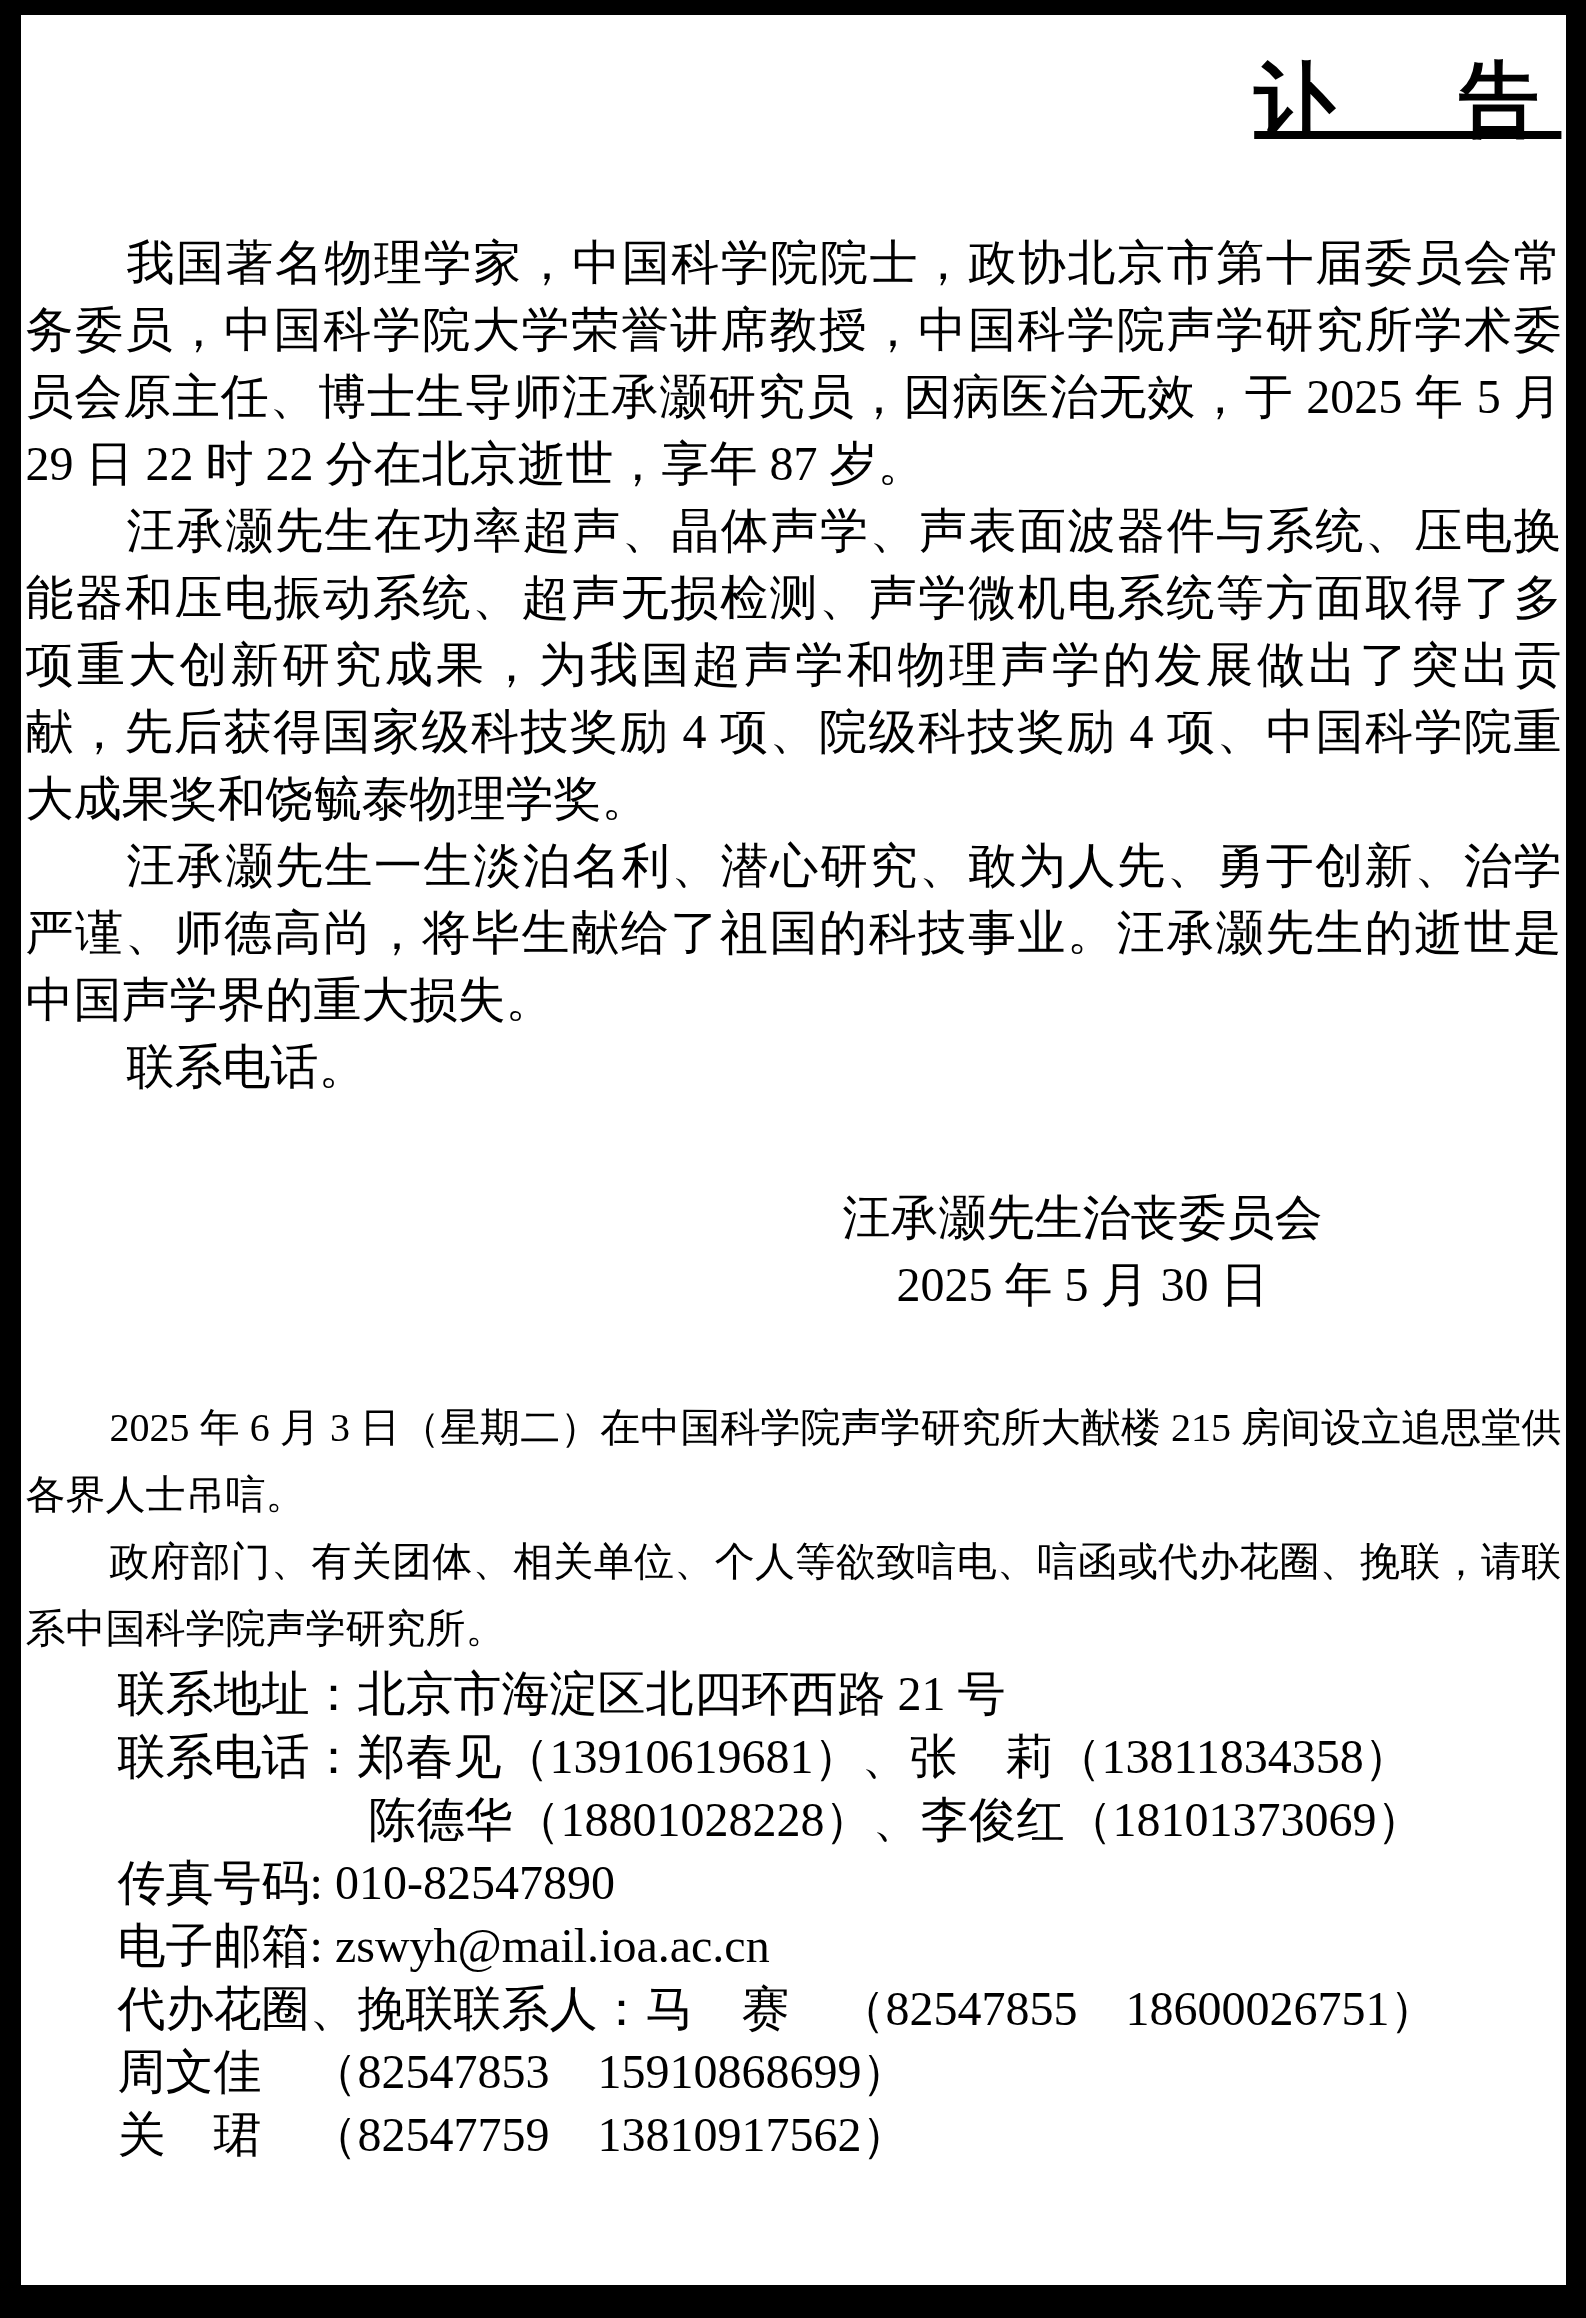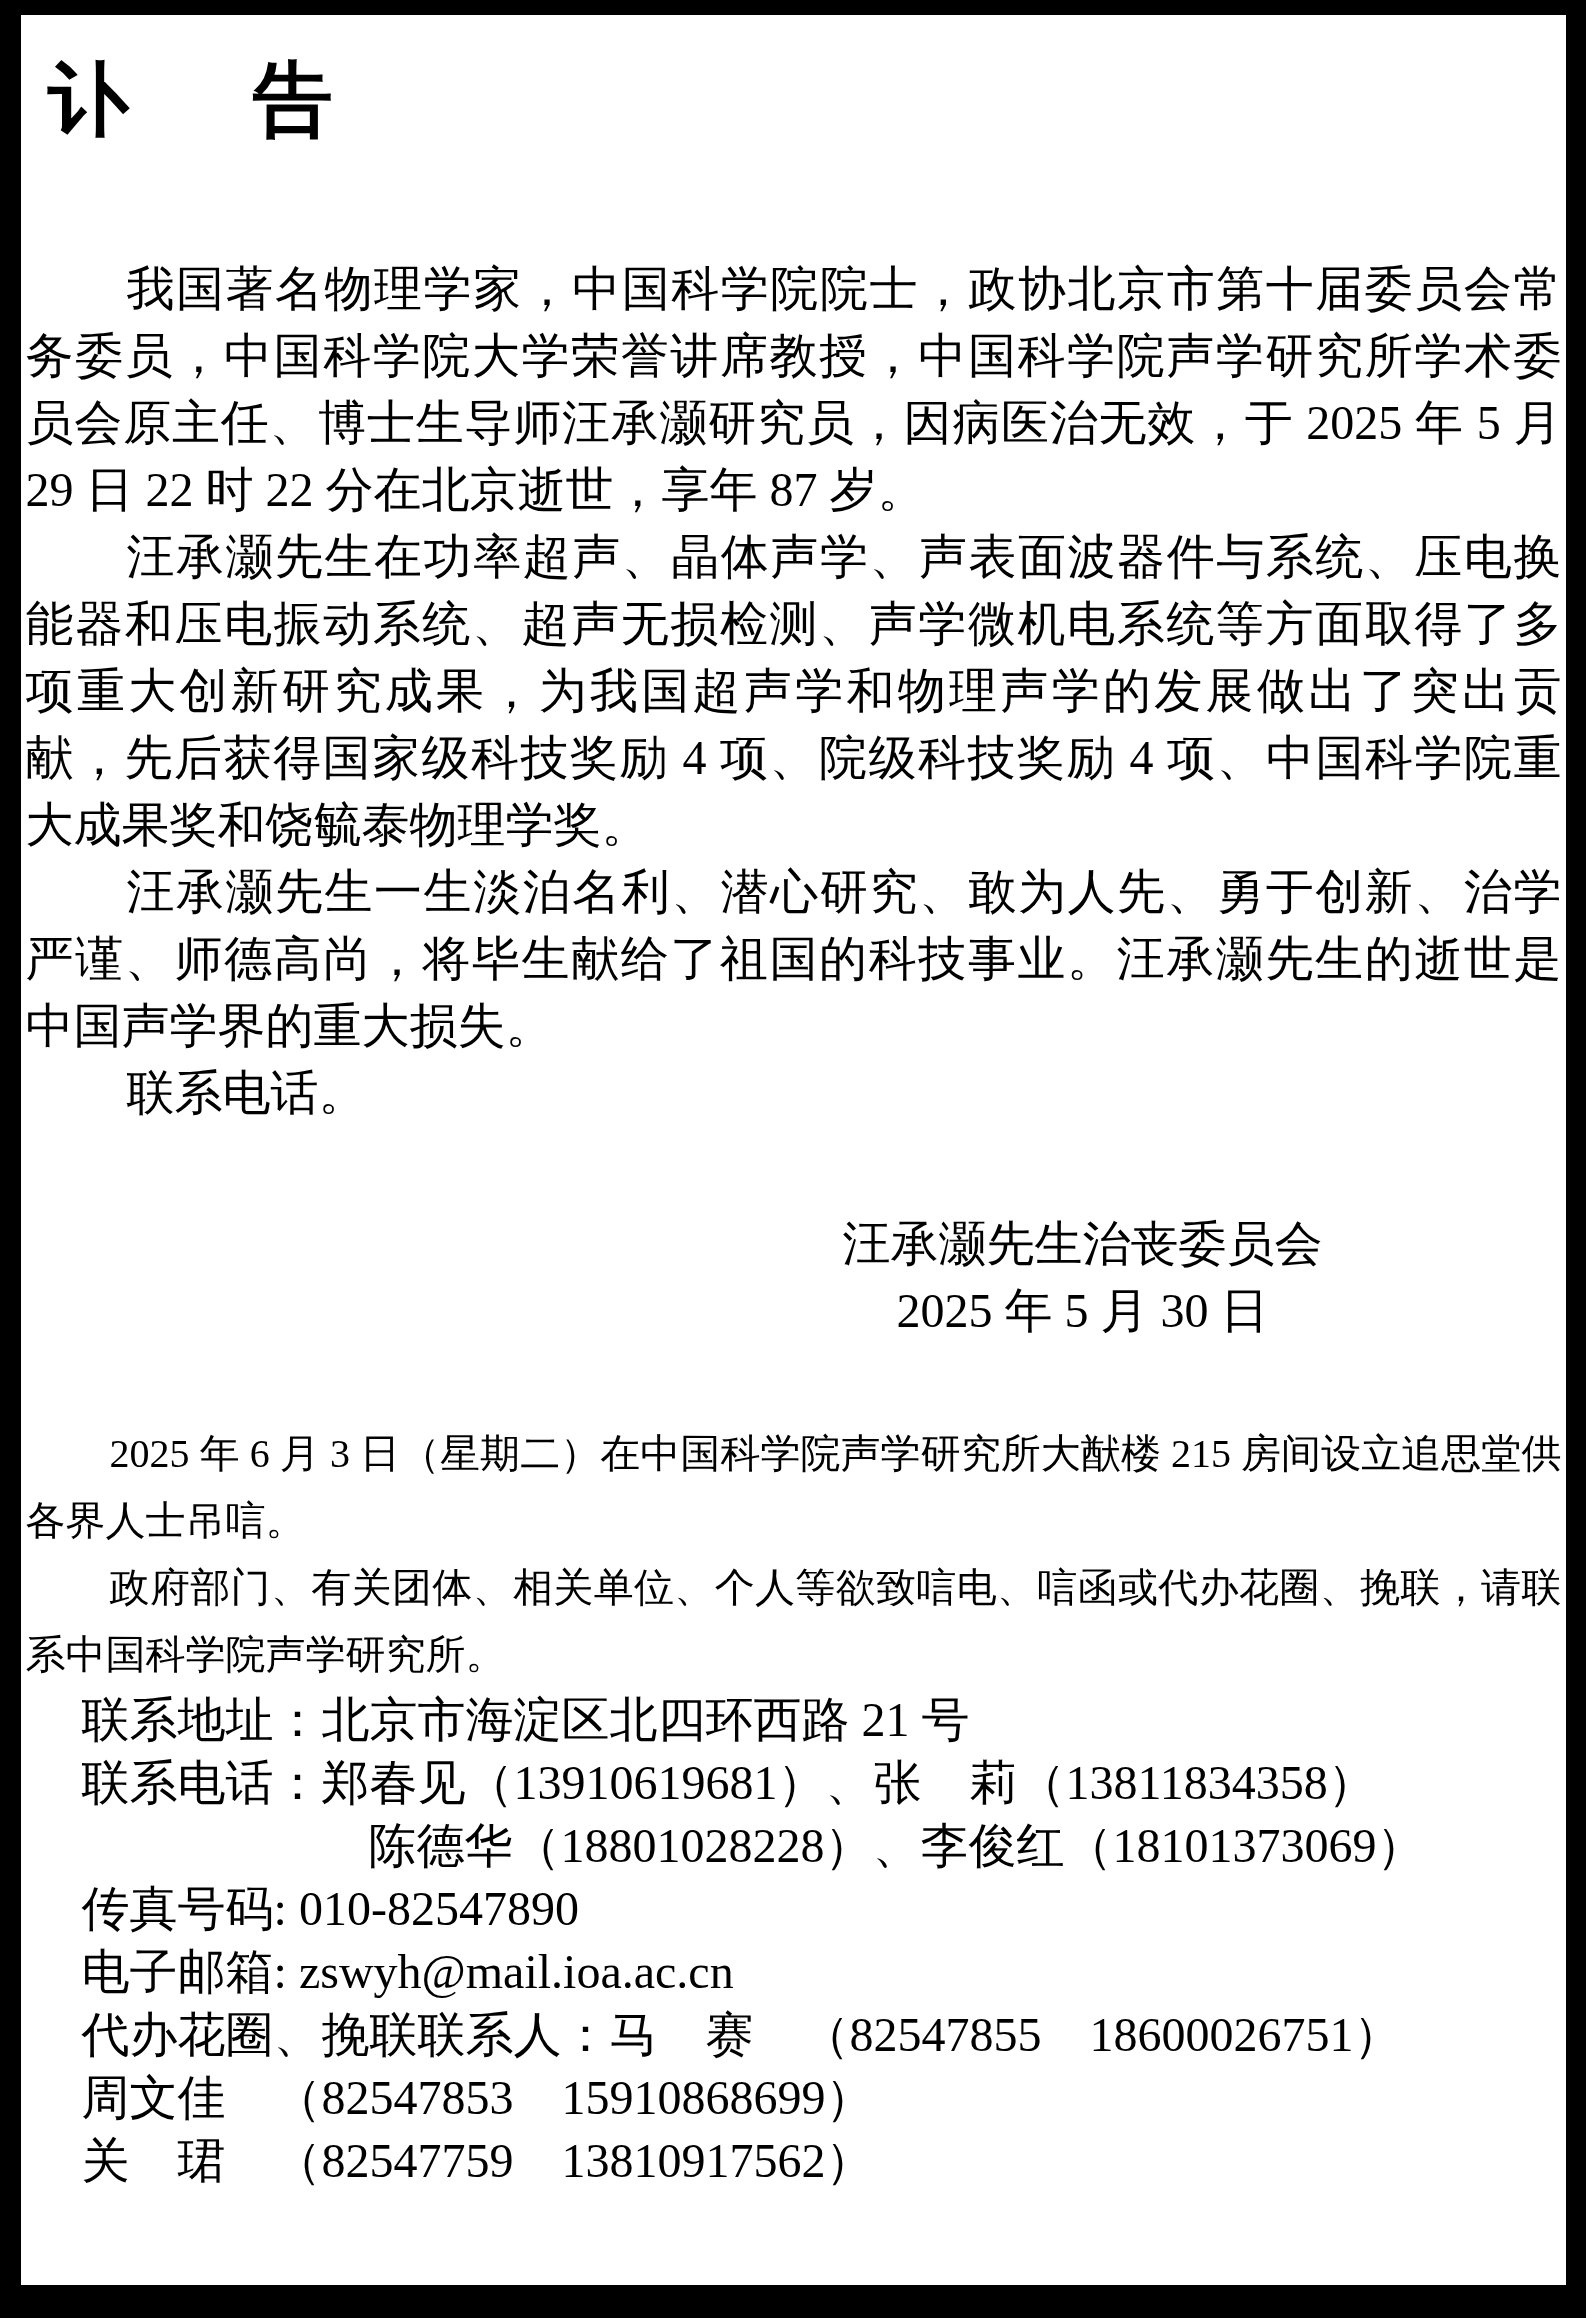--- a/index.html
+++ b/index.html
@@ -13,28 +13,29 @@
     border-left: 21.4px solid #000;
     border-right: 21.4px solid #000;
     border-bottom: 34px solid #000;
     overflow: hidden;
     font-family: "Liberation Serif", "DejaVu Serif", serif;
     color: #000;
   }
   .sheet { padding: 12.2px 4.6px 0 4.6px; }
 
   .title {
-    margin: 29px 0 111px 0;
+    margin: 29px 0 85px 0;
     font-size: 80px;
     line-height: 1.1;
     font-weight: bold;
-    text-align: left;
+    text-align: right;
     letter-spacing: 0.28em;
     text-indent: 0.28em;
     white-space: pre;
+    text-decoration: underline;
   }
 
   .bodytext p {
     margin: 0;
     font-size: 48px;
     line-height: 67px;
     text-align: justify;
     text-indent: 2.1em;
   }
 
@@ -50,21 +51,21 @@
   .postscript { margin-top: 76px; }
   .postscript p {
     margin: 0;
     font-size: 40px;
     line-height: 67px;
     text-align: justify;
     text-indent: 2.1em;
   }
 
   .contacts { font-size: 48px; line-height: 63px; }
-  .contact-line { margin-left: 56px; white-space: pre; }
+  .contact-line { margin-left: 92px; white-space: pre; }
   .contact-line.phone2  { margin-left: 343px; }
   .contact-line.wreath2 { }
 </style>
 </head>
 <body>
 
 <div class="page">
   <div class="sheet">
 
     <div class="title">讣　告</div>

